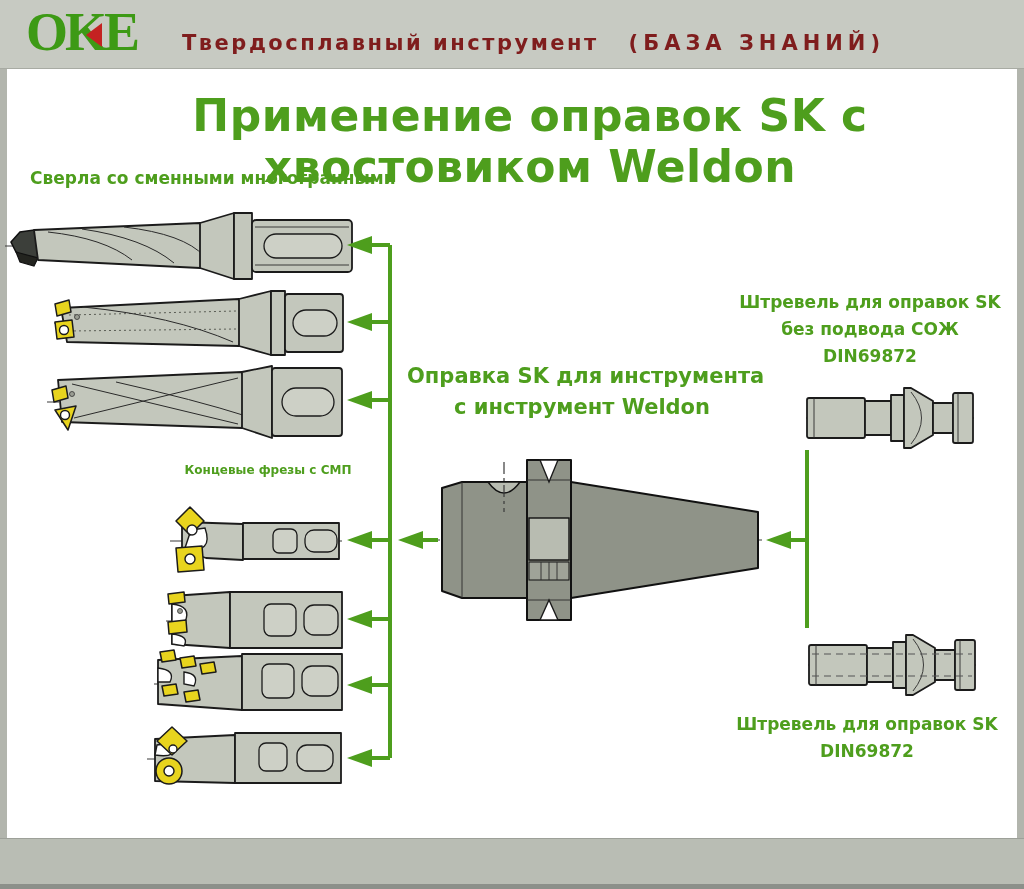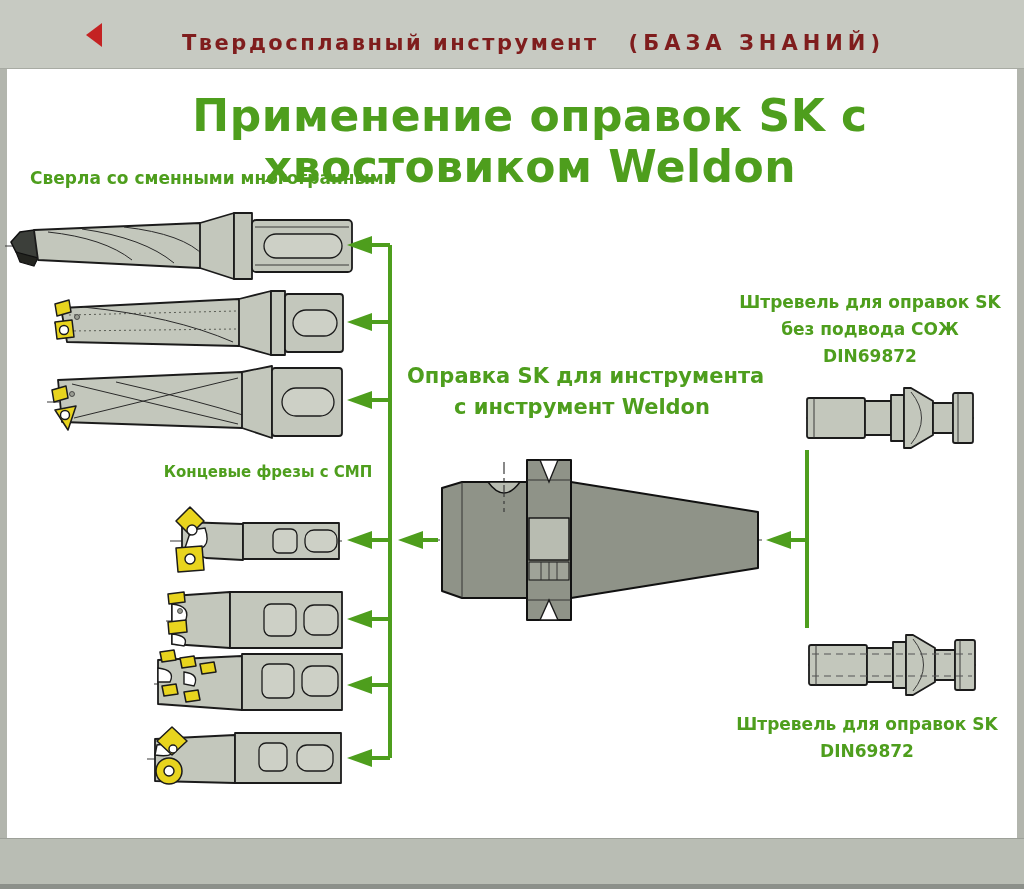--- a/index.html
+++ b/index.html
@@ -25,21 +25,21 @@
   .footer{position:absolute;left:0;top:838px;width:1024px;height:46px;
           background:#b9bdb4;border-top:1px solid #9da099;}
   .footer-edge{position:absolute;left:0;top:884px;width:1024px;height:5px;background:#8c908a;}
 
   
   .page-title{position:absolute;left:36px;top:90px;width:988px;text-align:center;
               color:#4e9e1d;font-size:44px;font-weight:bold;letter-spacing:0.5px;}
   .label{position:absolute;color:#4e9e1d;font-weight:bold;text-align:center;}
   .label div{white-space:nowrap;}
   .lbl-drills{left:30px;top:165px;width:350px;font-size:17px;line-height:26px;}
-  .lbl-endmills{left:148px;top:463px;width:240px;font-size:15px;}
+  .lbl-endmills{left:148px;top:463px;width:240px;font-size:12px;}
   .lbl-holder{left:407px;top:361px;width:350px;font-size:21px;line-height:31px;}
   .lbl-stud-top{left:730px;top:289px;width:280px;font-size:17px;line-height:27px;}
   .lbl-stud-bot{left:727px;top:711px;width:280px;font-size:17px;line-height:27px;}
 
   
   .fig{position:absolute;overflow:visible;}
   .t{fill:#c3c7bc;stroke:#1b1b1b;stroke-width:1.8;stroke-linejoin:round;}
   .t2{fill:#cdd0c6;stroke:#1b1b1b;stroke-width:1.3;stroke-linejoin:round;}
   .dk{fill:#8f9388;stroke:#111111;stroke-width:2;stroke-linejoin:round;}
   .lt{fill:#b8bcb1;stroke:#111111;stroke-width:1.4;}
@@ -51,20 +51,21 @@
   .thin{stroke:#2a2a2a;stroke-width:0.9;fill:none;}
   .overlay{position:absolute;left:0;top:0;width:1024px;height:889px;pointer-events:none;}
 </style>
 </head>
 <body>
 
 <div class="stage">
 
   <div class="header">
     <div class="logo">
+      <span class="logo-text">OKE</span>
       <span class="logo-arrow"></span>
     </div>
     <div class="tagline">
       <span>Твердосплавный инструмент</span>
       <span class="kb">(БАЗА ЗНАНИЙ)</span>
     </div>
   </div>
 
   <div class="side-border left"></div>
   <div class="side-border right"></div>

